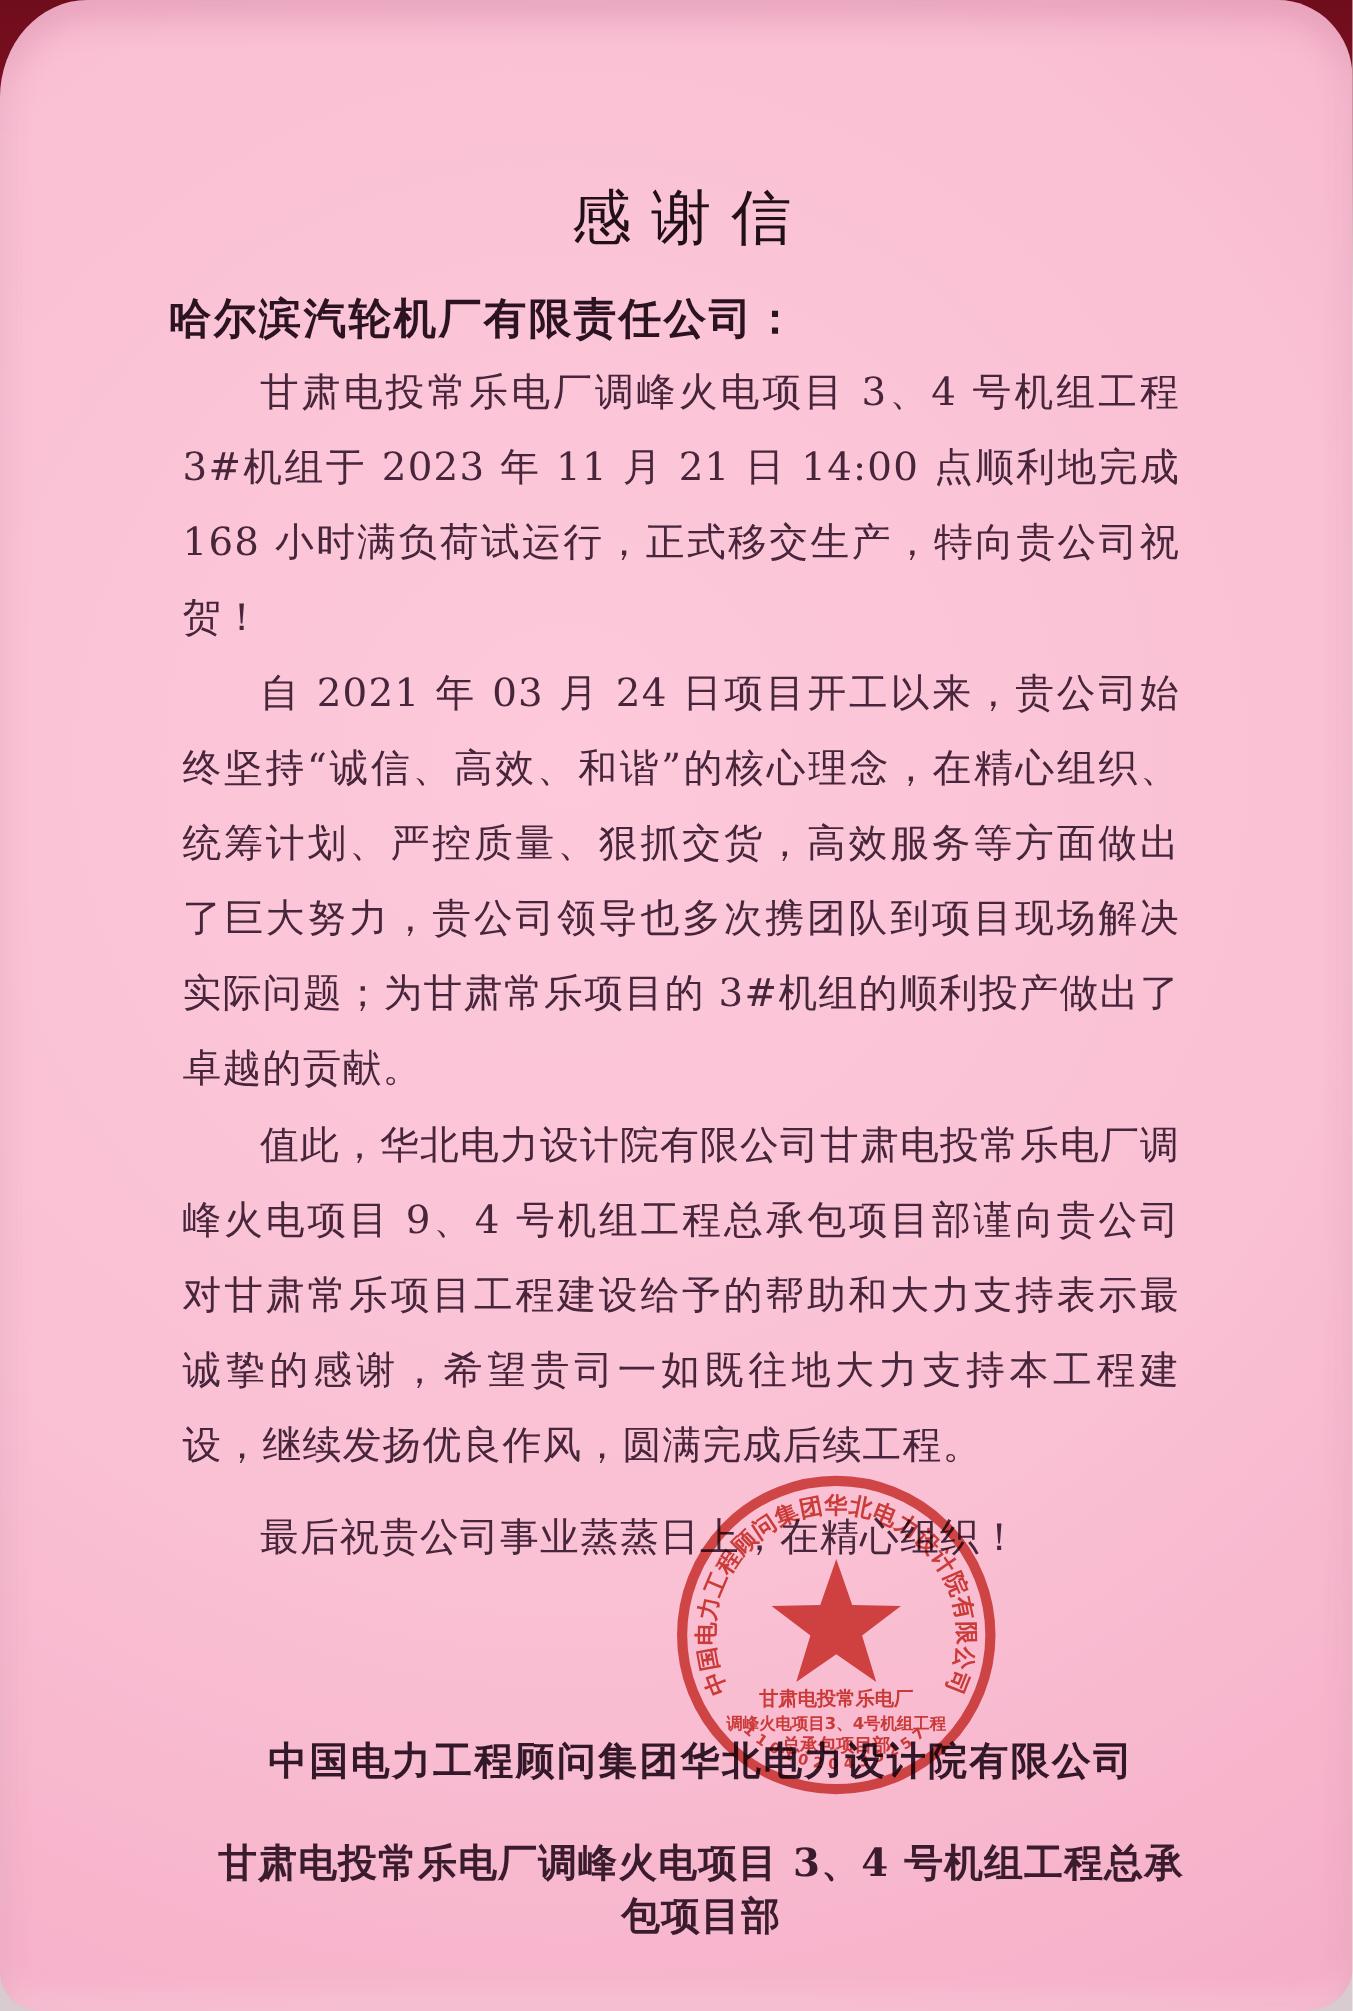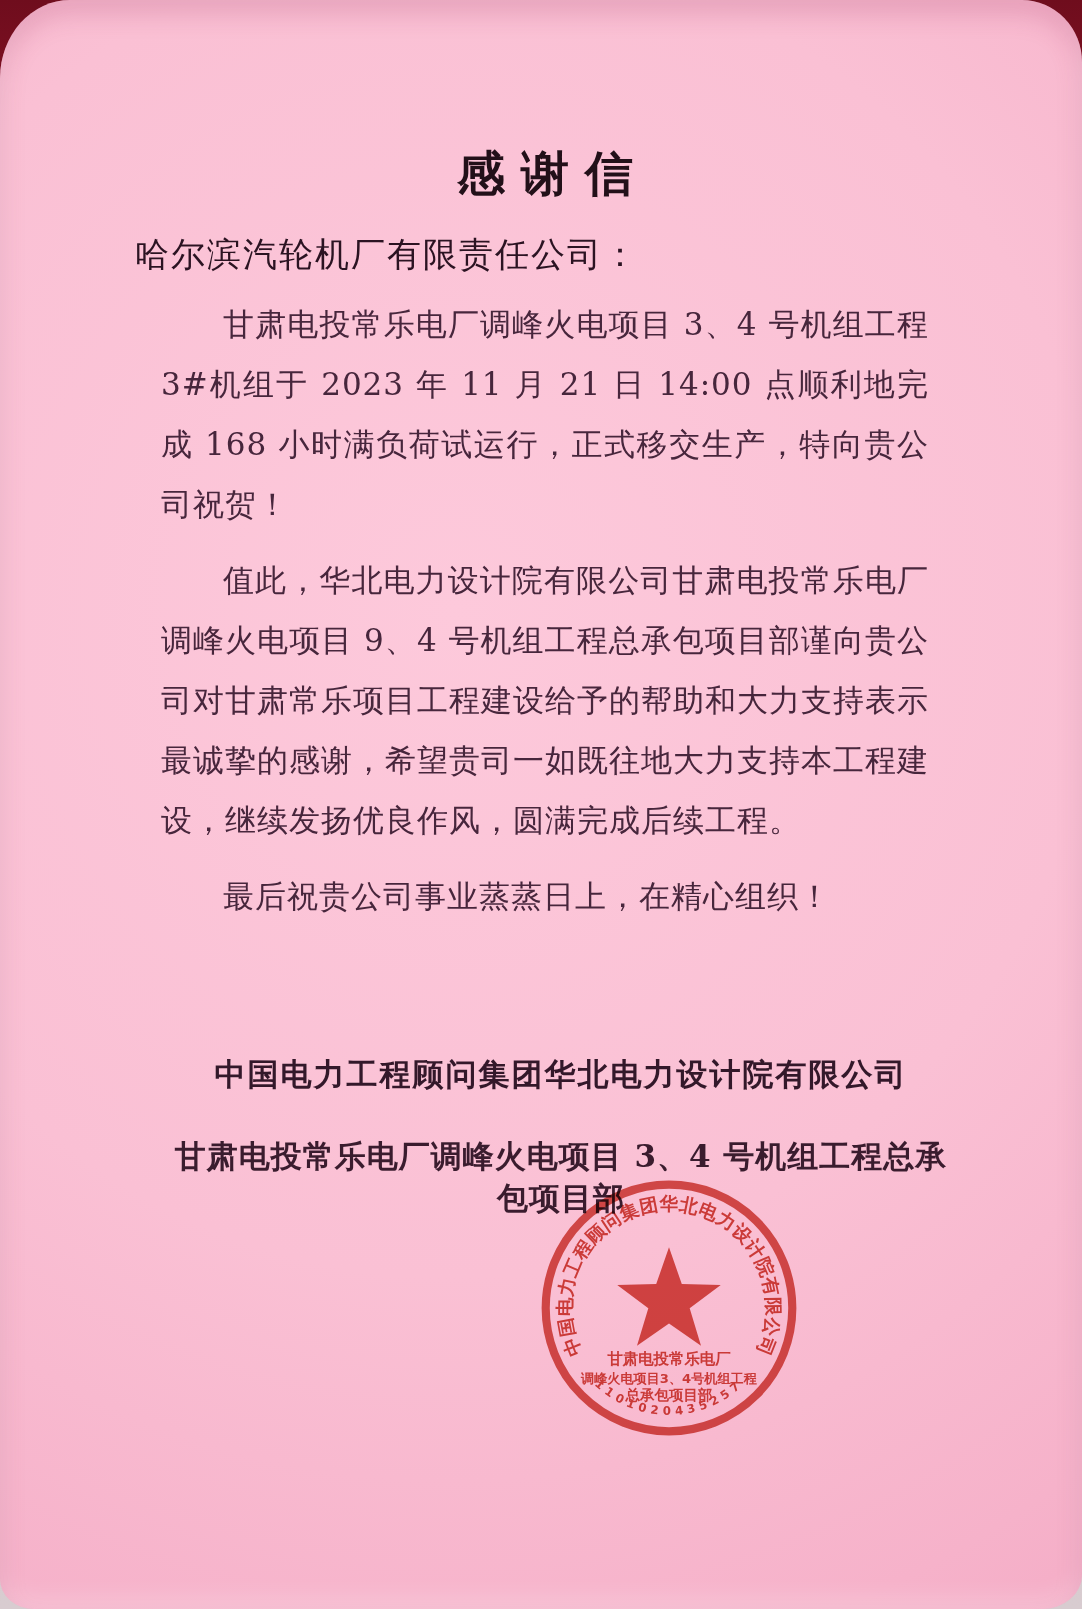--- a/index.html
+++ b/index.html
@@ -19,35 +19,35 @@
     border-bottom-right-radius:40px 34px;
     background:
       radial-gradient(ellipse 130% 90% at 42% 38%, #fdc9db 0%, #fac0d4 46%, #f6b2ca 74%, #f1a3c0 100%);
     box-shadow:inset 0 14px 26px rgba(150,30,80,.18), inset 0 -10px 22px rgba(255,255,255,.25);
     padding:142px 137px 0 145px;
     color:#43243a;
   }
   .title{
     text-align:center;
     font-size:48px;
-    font-weight:bold;
+    font-weight:normal;
     letter-spacing:16px;
     color:#221019;
     margin:0 0 26px 0;
     text-indent:16px; 
   }
   .salutation{
     font-size:34px;
-    font-weight:normal;
+    font-weight:bold;
     color:#2b1322;
     margin:0 0 6px -10px;
     letter-spacing:2px;
   }
   .body-text p{
-    margin:16px;
+    margin:1px;
     font-size:31px;
     line-height:60px;
     text-align:justify;
     text-justify:inter-character;
     text-indent:2em;
     letter-spacing:1px;
     color:#47263c;
   }
   .body-text p.closing{ margin-top:14px; }
   .sig-block{
@@ -88,20 +88,21 @@
 <body>
 
 <div class="paper">
 
   <h1 class="title">感谢信</h1>
 
   <div class="salutation">哈尔滨汽轮机厂有限责任公司：</div>
 
   <div class="body-text">
     <p>甘肃电投常乐电厂调峰火电项目 3、4 号机组工程 3#机组于 2023 年 11 月 21 日 14:00 点顺利地完成 168 小时满负荷试运行，正式移交生产，特向贵公司祝贺！</p>
+    <p>自 2021 年 03 月 24 日项目开工以来，贵公司始终坚持“诚信、高效、和谐”的核心理念，在精心组织、统筹计划、严控质量、狠抓交货，高效服务等方面做出了巨大努力，贵公司领导也多次携团队到项目现场解决实际问题；为甘肃常乐项目的 3#机组的顺利投产做出了卓越的贡献。</p>
     <p>值此，华北电力设计院有限公司甘肃电投常乐电厂调峰火电项目 9、4 号机组工程总承包项目部谨向贵公司对甘肃常乐项目工程建设给予的帮助和大力支持表示最诚挚的感谢，希望贵司一如既往地大力支持本工程建设，继续发扬优良作风，圆满完成后续工程。</p>
     <p class="closing">最后祝贵公司事业蒸蒸日上，在精心组织！</p>
   </div>
 
   <div class="sig-block">
     <p class="sig-line1">中国电力工程顾问集团华北电力设计院有限公司</p>
     <p class="sig-line2">甘肃电投常乐电厂调峰火电项目 3、4 号机组工程总承包项目部</p>
   </div>
 
   <svg class="stamp" viewBox="0 0 300 300" xmlns="http://www.w3.org/2000/svg">

